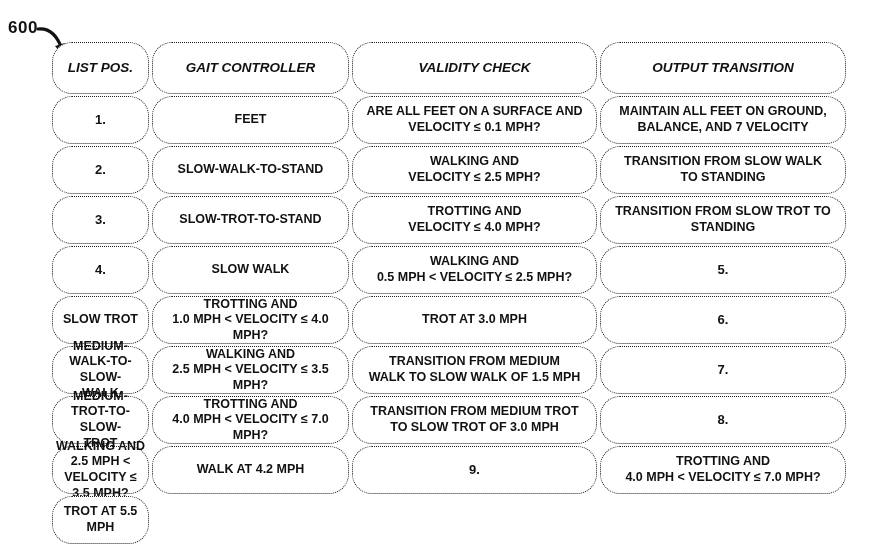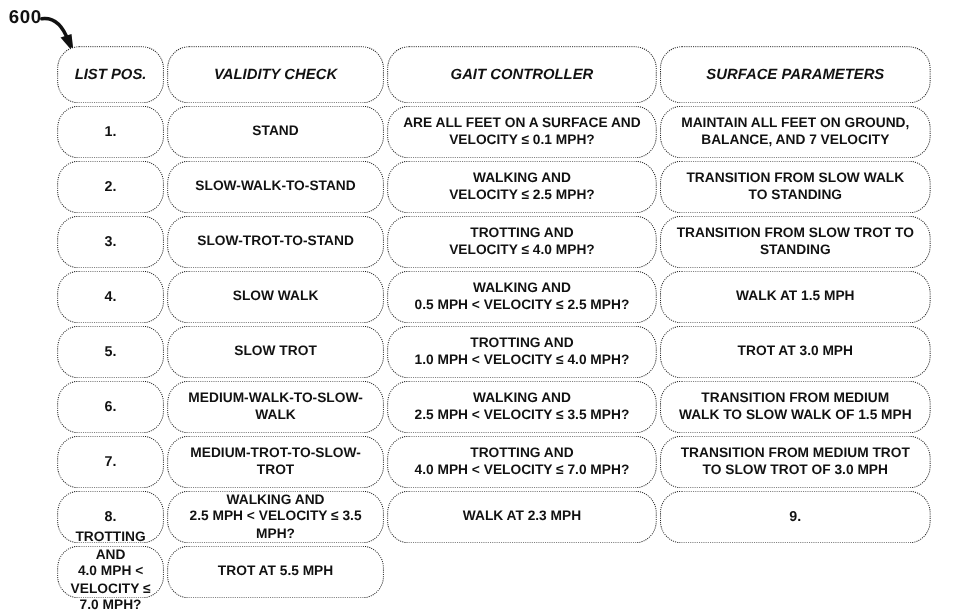--- a/index.html
+++ b/index.html
@@ -12,21 +12,21 @@
     width: 870px;
     height: 555px;
     background: #ffffff;
     overflow: hidden;
     font-family: "Liberation Sans", sans-serif;
     color: #111111;
   }
   .fig-ref {
     position: absolute;
     left: 6px;
-    top: 4px;
+    top: 16px;
     width: 80px;
     height: 52px;
   }
   .fig-num {
     position: absolute;
     left: 2px;
     top: 2px;
     font-size: 17px;
     font-weight: bold;
     color: #111111;
@@ -79,26 +79,26 @@
     <span class="fig-num">600</span>
     <svg class="fig-arrow" width="42" height="46" viewBox="0 0 42 46">
       <path d="M4,7 Q20,5 28,27" fill="none" stroke="#111111" stroke-width="3.2" stroke-linecap="round"></path>
       <polygon points="21,24 33,38 31,21" fill="#111111"></polygon>
     </svg>
   </div>
 
   <div class="gait-table">
 
     <div class="cell header">LIST POS.</div>
+    <div class="cell header">GAIT CONTROLLER</div>
     <div class="cell header">VALIDITY CHECK</div>
-    <div class="cell header">GAIT CONTROLLER</div>
-    <div class="cell header">SURFACE PARAMETERS</div>
+    <div class="cell header">OUTPUT TRANSITION</div>
 
     <div class="cell pos">1.</div>
-    <div class="cell">STAND</div>
+    <div class="cell">FEET</div>
     <div class="cell">ARE ALL FEET ON A SURFACE AND
 VELOCITY ≤ 0.1 MPH?</div>
     <div class="cell">MAINTAIN ALL FEET ON GROUND,
 BALANCE, AND 7 VELOCITY</div>
 
     <div class="cell pos">2.</div>
     <div class="cell">SLOW-WALK-TO-STAND</div>
     <div class="cell">WALKING AND
 VELOCITY ≤ 2.5 MPH?</div>
     <div class="cell">TRANSITION FROM SLOW WALK
@@ -108,21 +108,20 @@
     <div class="cell">SLOW-TROT-TO-STAND</div>
     <div class="cell">TROTTING AND
 VELOCITY ≤ 4.0 MPH?</div>
     <div class="cell">TRANSITION FROM SLOW TROT TO
 STANDING</div>
 
     <div class="cell pos">4.</div>
     <div class="cell">SLOW WALK</div>
     <div class="cell">WALKING AND
 0.5 MPH &lt; VELOCITY ≤ 2.5 MPH?</div>
-    <div class="cell">WALK AT 1.5 MPH</div>
 
     <div class="cell pos">5.</div>
     <div class="cell">SLOW TROT</div>
     <div class="cell">TROTTING AND
 1.0 MPH &lt; VELOCITY ≤ 4.0 MPH?</div>
     <div class="cell">TROT AT 3.0 MPH</div>
 
     <div class="cell pos">6.</div>
     <div class="cell">MEDIUM-WALK-TO-SLOW-
 WALK</div>
@@ -135,21 +134,21 @@
     <div class="cell">MEDIUM-TROT-TO-SLOW-
 TROT</div>
     <div class="cell">TROTTING AND
 4.0 MPH &lt; VELOCITY ≤ 7.0 MPH?</div>
     <div class="cell">TRANSITION FROM MEDIUM TROT
 TO SLOW TROT OF 3.0 MPH</div>
 
     <div class="cell pos">8.</div>
     <div class="cell">WALKING AND
 2.5 MPH &lt; VELOCITY ≤ 3.5 MPH?</div>
-    <div class="cell">WALK AT 2.3 MPH</div>
+    <div class="cell">WALK AT 4.2 MPH</div>
 
     <div class="cell pos">9.</div>
     <div class="cell">TROTTING AND
 4.0 MPH &lt; VELOCITY ≤ 7.0 MPH?</div>
     <div class="cell">TROT AT 5.5 MPH</div>
 
   </div>
 </div>
 
 </body></html>

